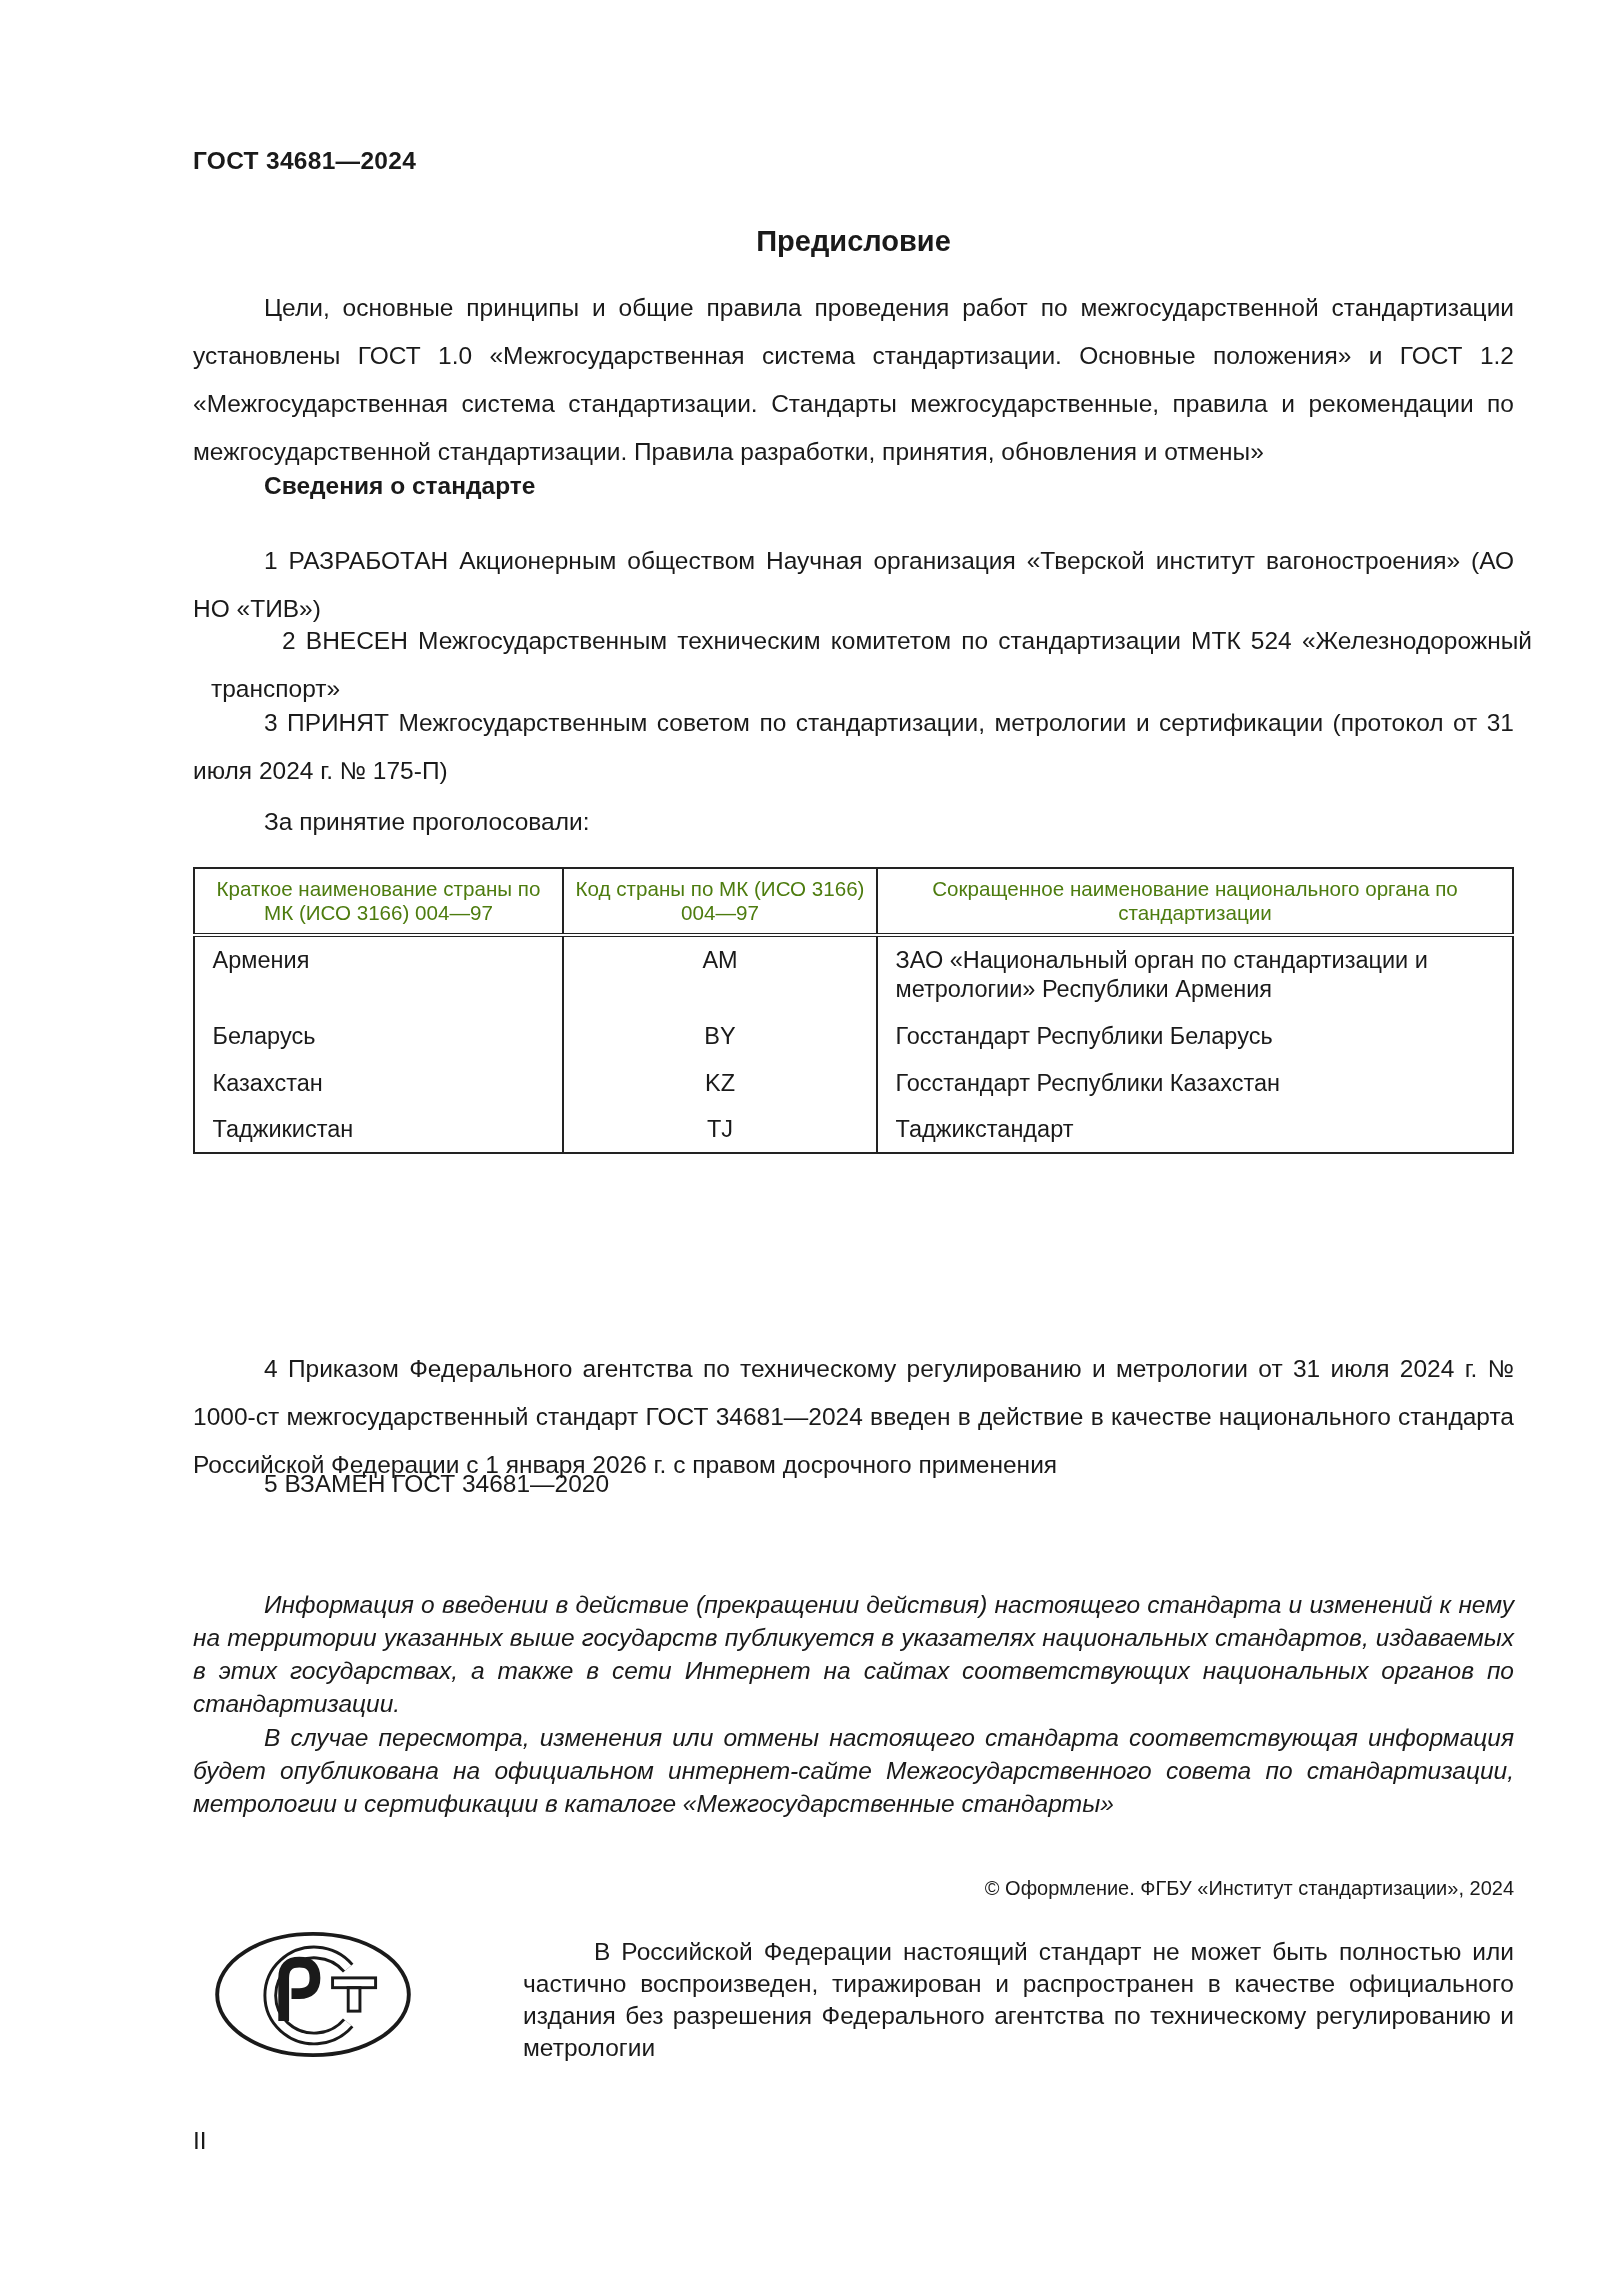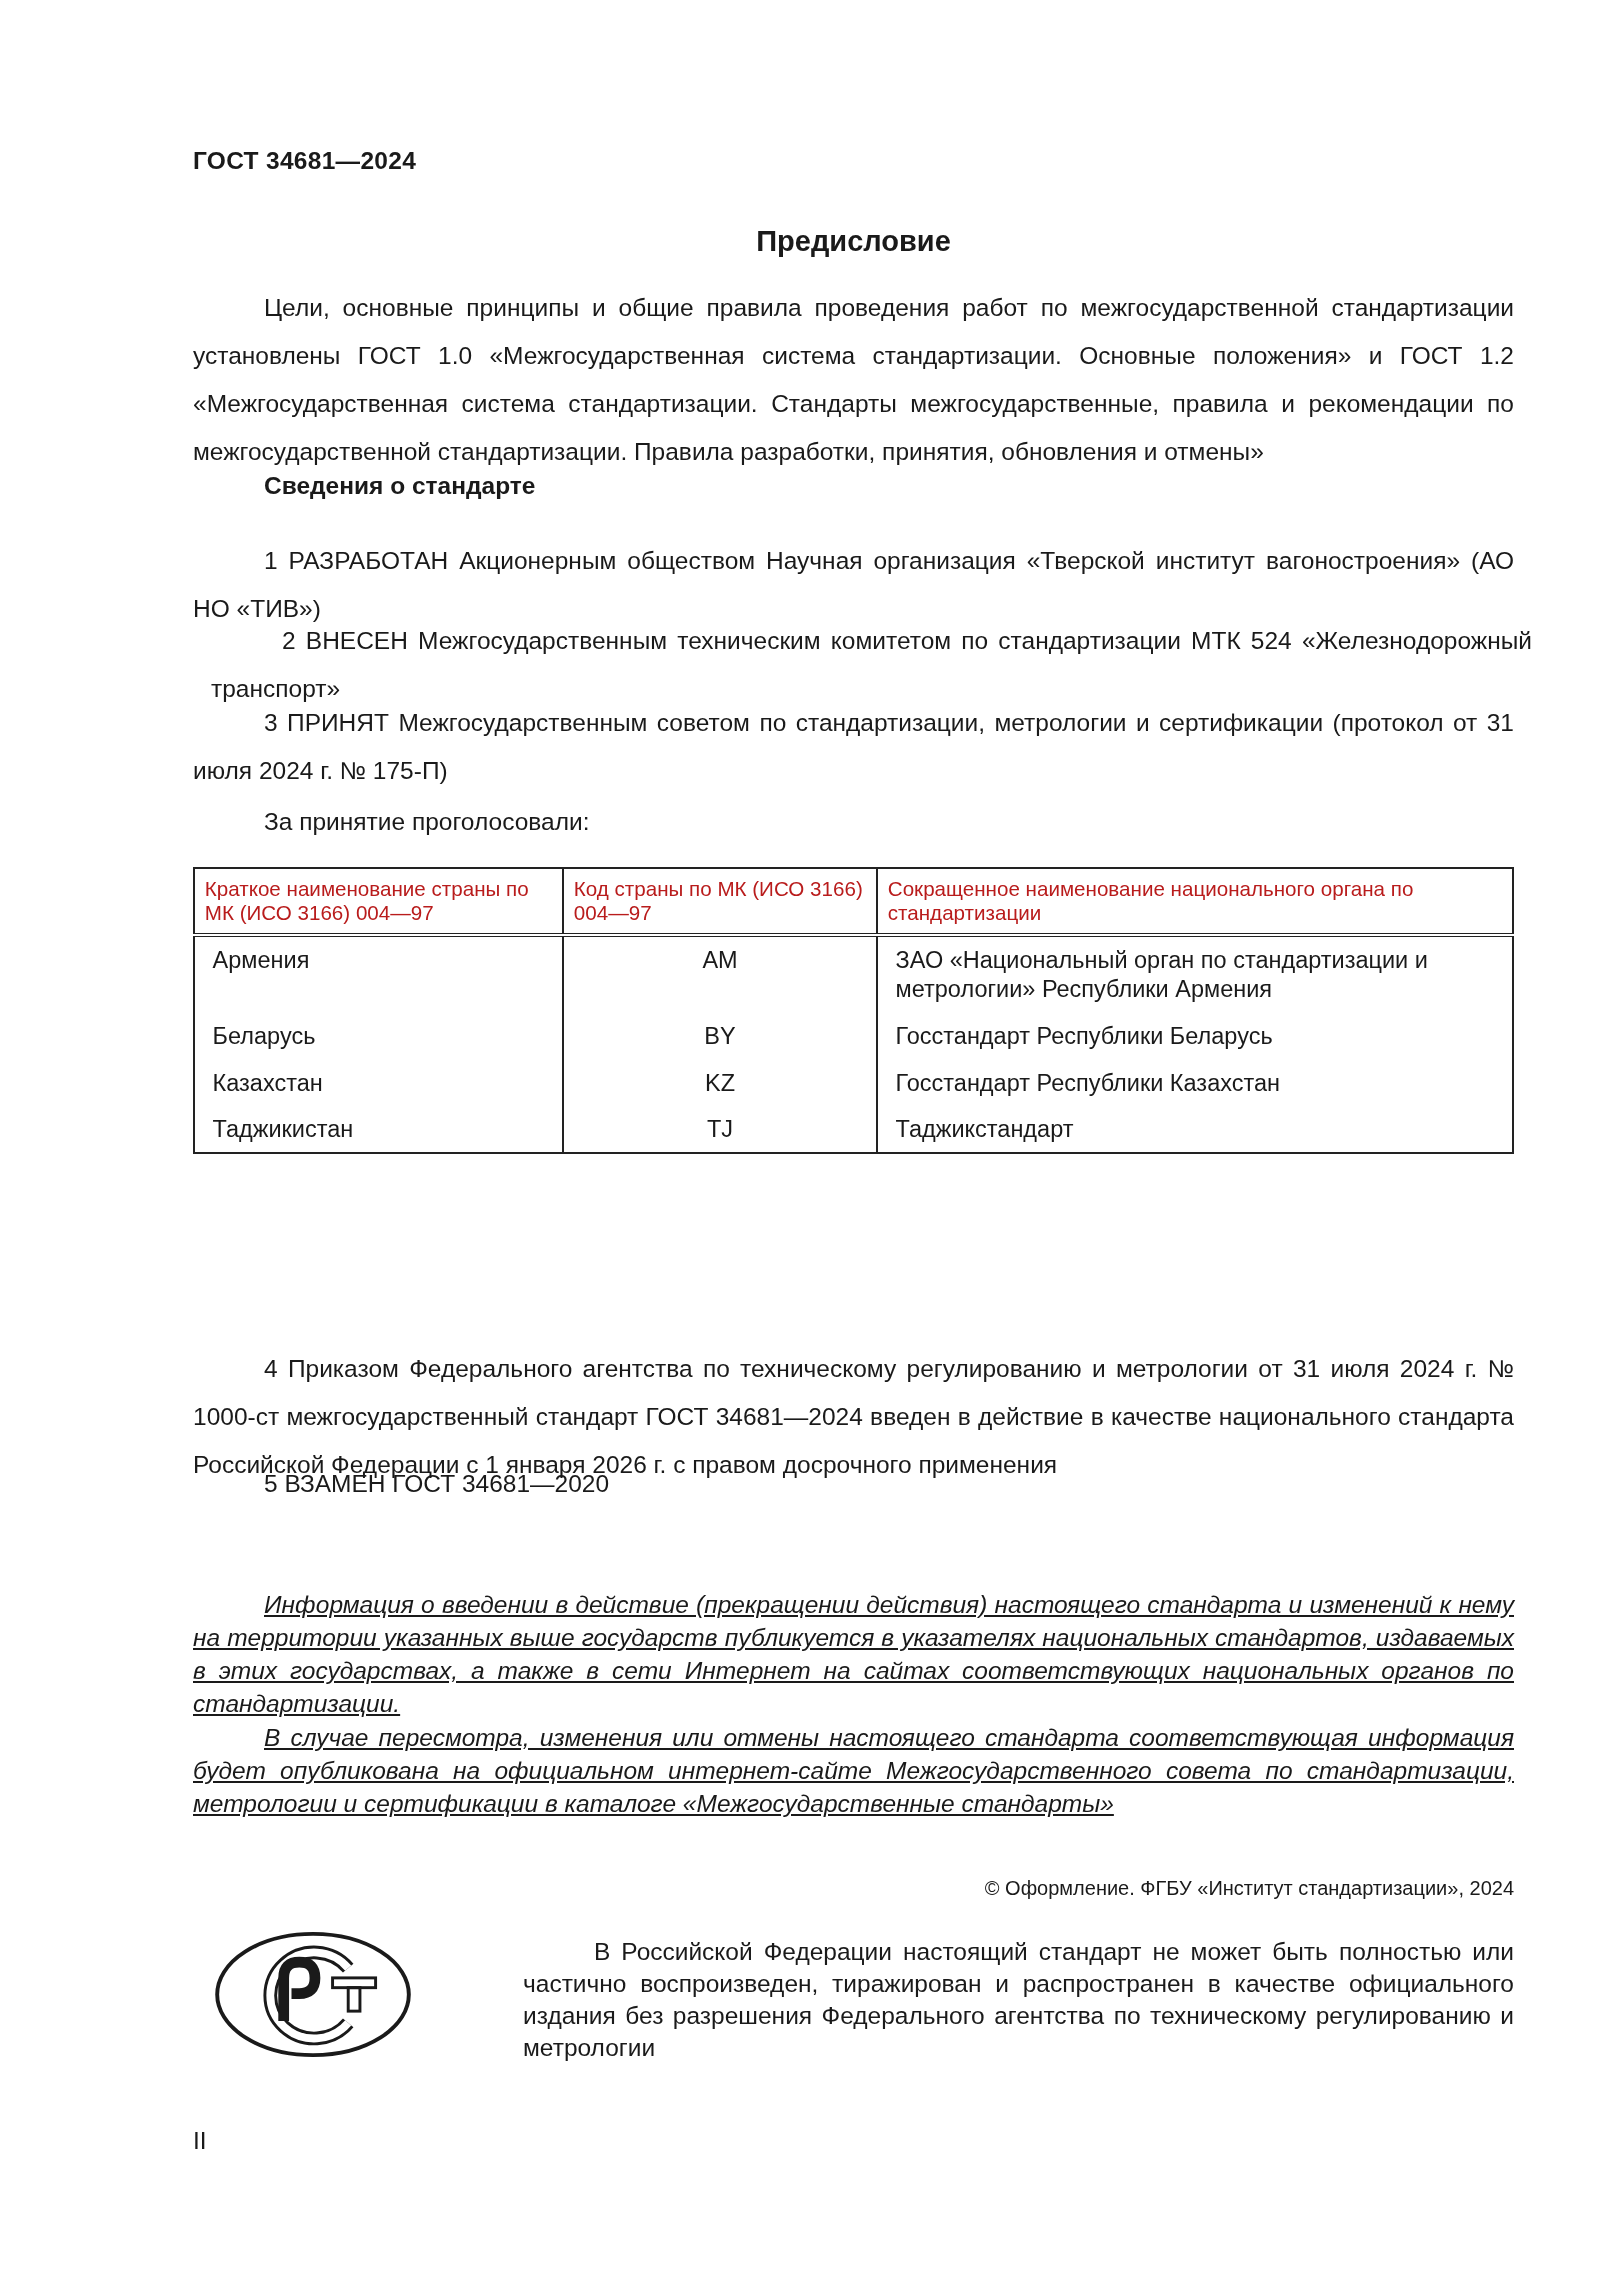--- a/index.html
+++ b/index.html
@@ -3,24 +3,24 @@
 <meta charset="utf-8">
 <style>
   html, body { margin:0; padding:0; background:#fff; }
   body { width:1621px; height:2293px; position:relative; overflow:hidden;
          font-family:"Liberation Sans", sans-serif; color:#1a1a1a; }
   .page { position:absolute; left:193px; top:0; width:1321px; }
   .doc-id { position:absolute; top:147px; left:0; font-weight:bold; font-size:24.5px; letter-spacing:0.3px; }
   .title { position:absolute; top:225px; left:0; width:100%; text-align:center; font-weight:bold; font-size:29px; }
   .para { position:absolute; left:0; width:100%; font-size:24.5px; line-height:48px; text-align:justify; }
   .para.indent { text-indent:71px; }
-  .para.italic { font-style:italic;text-decoration:underline; }
+  .para.italic { font-style:italic; }
   .sub { position:absolute; left:71px; font-weight:bold; font-size:24.5px; }
   table { position:absolute; left:0; top:867px; width:1321px; border-collapse:collapse; font-size:23.5px; }
-  th { font-weight:normal; font-size:20.6px; line-height:24.5px; padding:7.8px 9.8px 6.9px; border:2px solid #222; border-bottom:4.9px double #222; text-align:left; color:#b91c1c;margin-top:48px; }
+  th { font-weight:normal; font-size:20.6px; line-height:24.5px; padding:7.8px 9.8px 6.9px; border:2px solid #222; border-bottom:4.9px double #222; text-align:center; color:#4d7c0f;margin-top:48px; }
   td { border-left:2px solid #222; border-right:2px solid #222; padding:9.8px 17.6px 7.8px; vertical-align:top; line-height:29px; }
   tbody tr:last-child td { border-bottom:2px solid #222; }
   td.code { text-align:center; }
   .copyright { position:absolute; top:1877px; right:0; font-size:20px; }
   .notice { position:absolute; top:1936px; left:330px; width:991px; font-size:24.5px; line-height:32px; text-align:justify; text-indent:71px; }
   .logo { position:absolute; top:1929px; left:19.6px; width:201px; height:132px; }
   .pagenum { position:absolute; top:2127px; left:0; font-size:24.5px; }
 </style>
 </head>
 <body>

